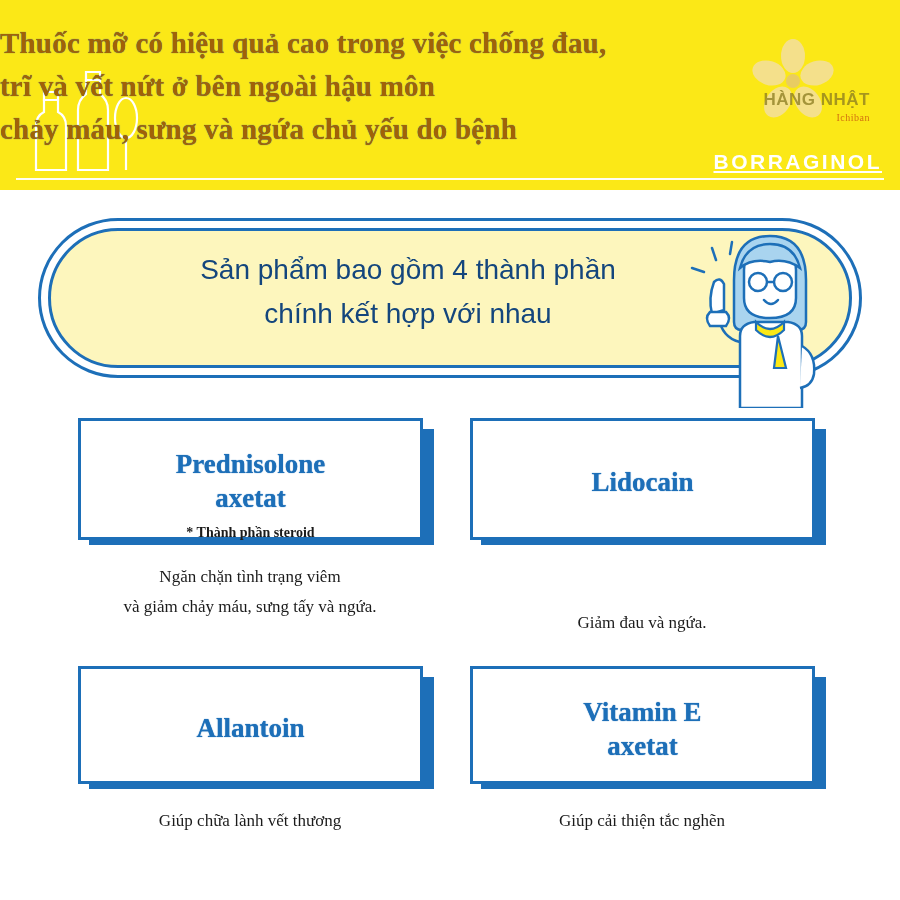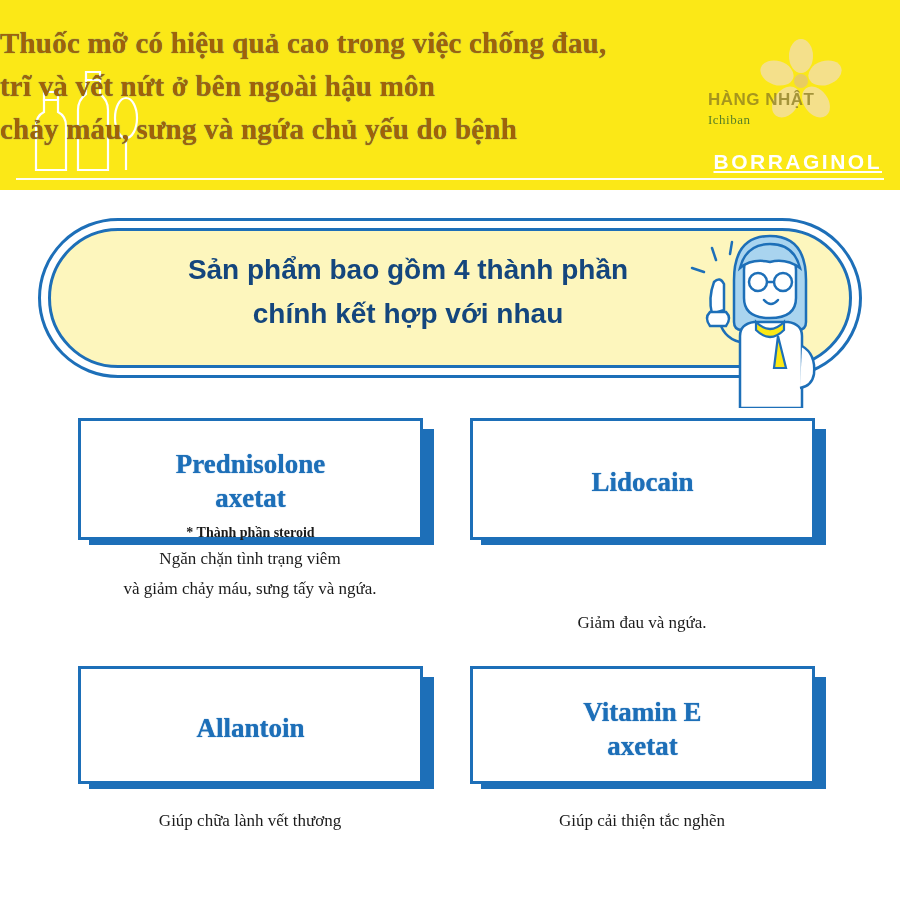--- a/index.html
+++ b/index.html
@@ -65,25 +65,25 @@
     font-family: "Liberation Sans", sans-serif;
     font-weight: bold;
     font-size: 21px;
     letter-spacing: 2.5px;
     text-decoration: underline;
   }
 
   
   .flower-badge {
     position: absolute;
-    right: 22px;
+    right: 30px;
     top: 42px;
     width: 170px;
     height: 96px;
-    text-align: left;
+    text-align: right;
   }
   .flower-badge .sakura {
     position: absolute;
     right: 34px;
     top: -4px;
   }
   .badge-main {
     position: absolute;
     left: 0;
     top: 48px;
@@ -93,23 +93,23 @@
     font-weight: bold;
     font-size: 17px;
     letter-spacing: 0.5px;
     opacity: 0.75;
   }
   .badge-sub {
     position: absolute;
     left: 0;
     top: 70px;
     width: 170px;
-    color: #14532d;
-    font-family: "Liberation Serif", serif;
-    font-size: 13px;
+    color: #c2410c;
+    font-family: "Liberation Serif", serif;
+    font-size: 10px;
     letter-spacing: 0.5px;
     opacity: 0.7;
   }
 
   
   .capsule-wrap {
     position: absolute;
     left: 38px;
     top: 218px;
     width: 824px;
@@ -138,21 +138,21 @@
     background: #fdf6bd;
   }
   .capsule-text {
     position: absolute;
     left: 40px;
     top: 30px;
     width: 660px;
     text-align: center;
     color: #14467d;
     font-family: "Liberation Sans", sans-serif;
-    font-weight: bold;
+    font-weight: normal;
     font-size: 28px;
     line-height: 44px;
   }
 
   
   .character {
     position: absolute;
     right: 30px;
     top: 0px;
     width: 150px;
@@ -301,21 +301,21 @@
 <div class="cards">
 
   <div class="card-cell" style="left:78px; top:10px;">
     <div class="card" style="height:122px; padding:26px 12px 0 12px;">
       <div class="card-title">
         <div>Prednisolone</div>
         <div>axetat</div>
       </div>
       <div class="card-note">* Thành phần steroid</div>
     </div>
-    <div class="card-caption" style="margin-top:4px; margin-left:-8px;font-family:Liberation Serif, serif;">
+    <div class="card-caption" style="margin-top:22px; margin-left:-8px;font-family:Liberation Serif, serif;">
       <div>Ngăn chặn tình trạng viêm</div>
       <div>và giảm chảy máu, sưng tấy và ngứa.</div>
     </div>
   </div>
 
   <div class="card-cell" style="left:470px; top:10px;">
     <div class="card" style="height:122px; padding:44px 12px 0 12px;">
       <div class="card-title">
         <div>Lidocain</div>
       </div>

